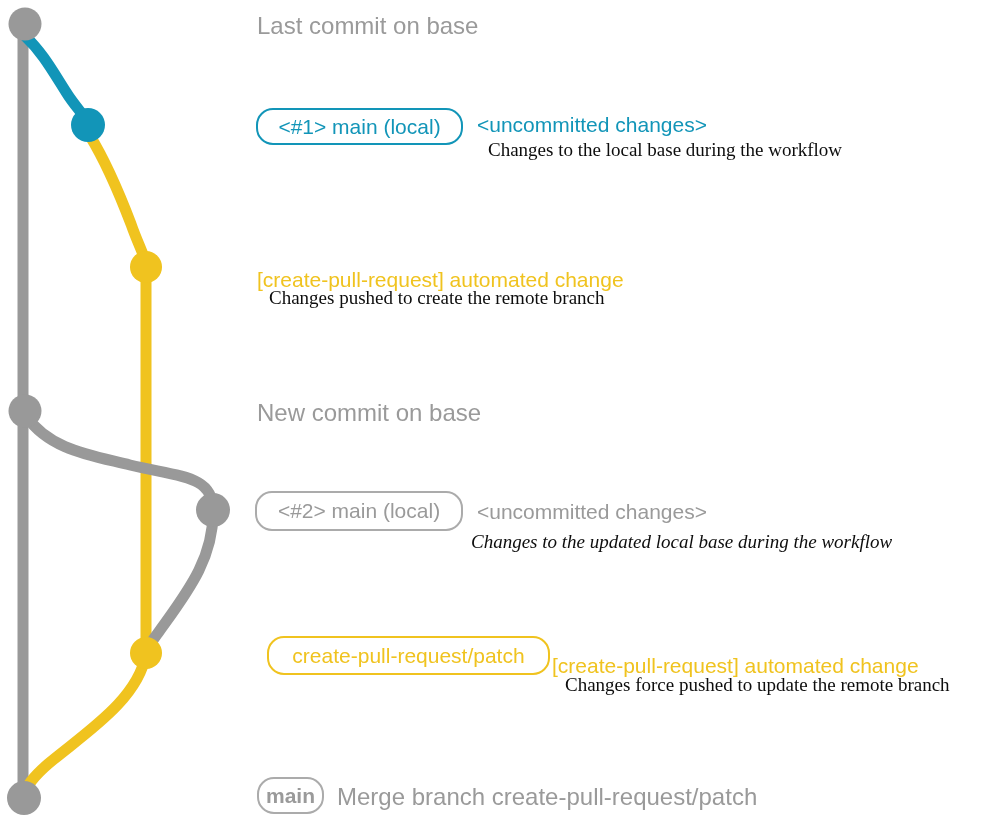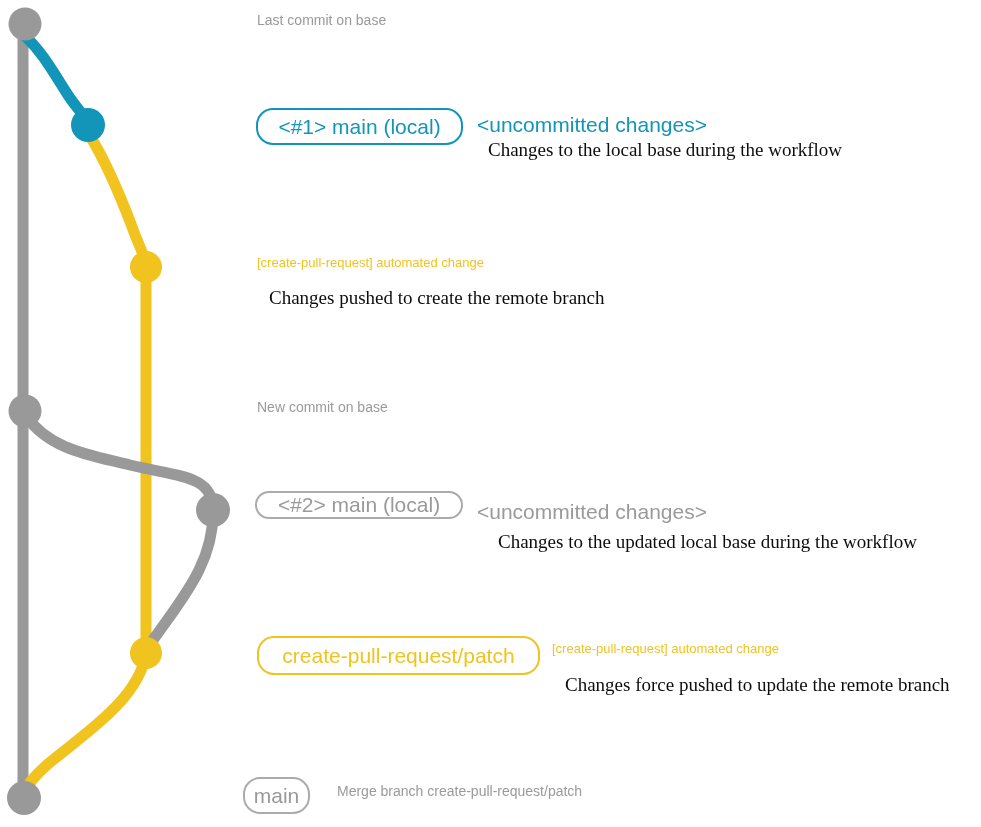--- a/index.html
+++ b/index.html
@@ -11,24 +11,24 @@
     font-family:"Liberation Sans", sans-serif;
   }
   svg.graph{position:absolute; left:0; top:0;}
   .gline{fill:none; stroke:var(--gray); stroke-width:11; stroke-linecap:round;}
   .bline{fill:none; stroke:var(--blue); stroke-width:11; stroke-linecap:round;}
   .yline{fill:none; stroke:var(--yellow); stroke-width:11; stroke-linecap:round;}
   .gdot{fill:var(--gray);}
   .bdot{fill:var(--blue);}
   .ydot{fill:var(--yellow);}
   .ann{position:absolute; white-space:nowrap; line-height:1.1;}
-  .sans-gray{color:var(--gray-text); font-size:14px;}
+  .sans-gray{color:var(--gray-text); font-size:24px;}
   .sans-gray-sm{color:var(--gray-text); font-size:21px;}
   .sans-blue{color:var(--blue); font-size:21px;}
-  .sans-yellow{color:var(--yellow); font-size:13px;}
+  .sans-yellow{color:var(--yellow); font-size:21px;margin-top:12px;}
   .serif-note{font-family:"Liberation Serif", serif; color:var(--ink); font-size:19px;}
   .tag{
     position:absolute; box-sizing:border-box; display:flex; align-items:center; justify-content:center;
     border-radius:17px; font-size:21px; white-space:nowrap; padding:12px 12px;
   }
   .tag-blue{border:2px solid var(--blue); color:var(--blue);}
   .tag-gray{border:2px solid #ababab; color:var(--gray-text);}
   .tag-yellow{border:2px solid var(--yellow); color:var(--yellow);}
 </style>
 </head>
@@ -65,24 +65,24 @@
 
   <div class="tag tag-blue" style="left:256px; top:108px; width:207px; height:37px;">&lt;#1&gt; main (local)</div>
   <div class="ann sans-blue" style="left:477px; top:113px;">&lt;uncommitted changes&gt;</div>
   <div class="ann serif-note" style="left:488px; top:140px;">Changes to the local base during the workflow</div>
 
   <div class="ann sans-yellow" style="left:257px; top:256px;">[create-pull-request] automated change</div>
   <div class="ann serif-note" style="left:269px; top:288px;">Changes pushed to create the remote branch</div>
 
   <div class="ann sans-gray" style="left:257px; top:400px;">New commit on base</div>
 
-  <div class="tag tag-gray" style="left:255px; top:491px; width:208px; height:28px;">&lt;#2&gt; main (local)</div>
+  <div class="tag tag-gray" style="left:255px; top:491px; width:208px; height:40px;">&lt;#2&gt; main (local)</div>
   <div class="ann sans-gray-sm" style="left:477px; top:500px;">&lt;uncommitted changes&gt;</div>
-  <div class="ann serif-note" style="left:498px; top:532px;">Changes to the updated local base during the workflow</div>
+  <div class="ann serif-note" style="left:471px; top:532px;font-style:italic;">Changes to the updated local base during the workflow</div>
 
-  <div class="tag tag-yellow" style="left:257px; top:636px; width:283px; height:39px;">create-pull-request/patch</div>
+  <div class="tag tag-yellow" style="left:267px; top:636px; width:283px; height:39px;">create-pull-request/patch</div>
   <div class="ann sans-yellow" style="left:552px; top:642px;">[create-pull-request] automated change</div>
   <div class="ann serif-note" style="left:565px; top:675px;text-align:right;">Changes force pushed to update the remote branch</div>
 
-  <div class="tag tag-gray" style="left:243px; top:777px; width:67px; height:37px;">main</div>
+  <div class="tag tag-gray" style="left:257px; top:777px; width:67px; height:37px;font-weight:bold;">main</div>
   <div class="ann sans-gray" style="left:337px; top:784px;">Merge branch create-pull-request/patch</div>
 
 </div>
 
 </body></html>

